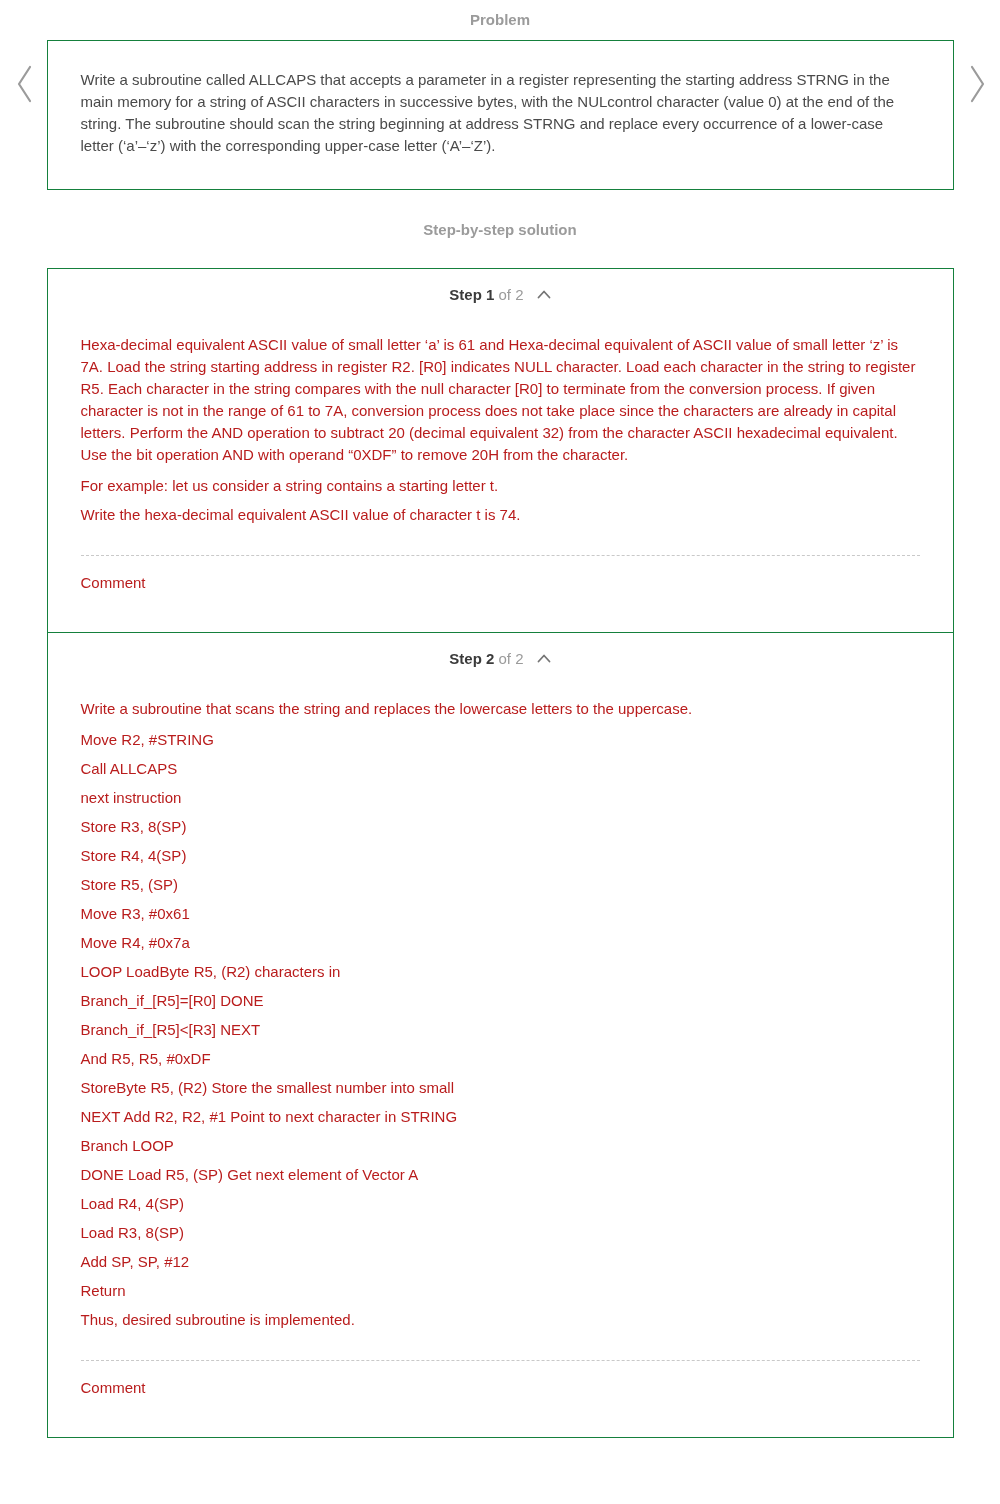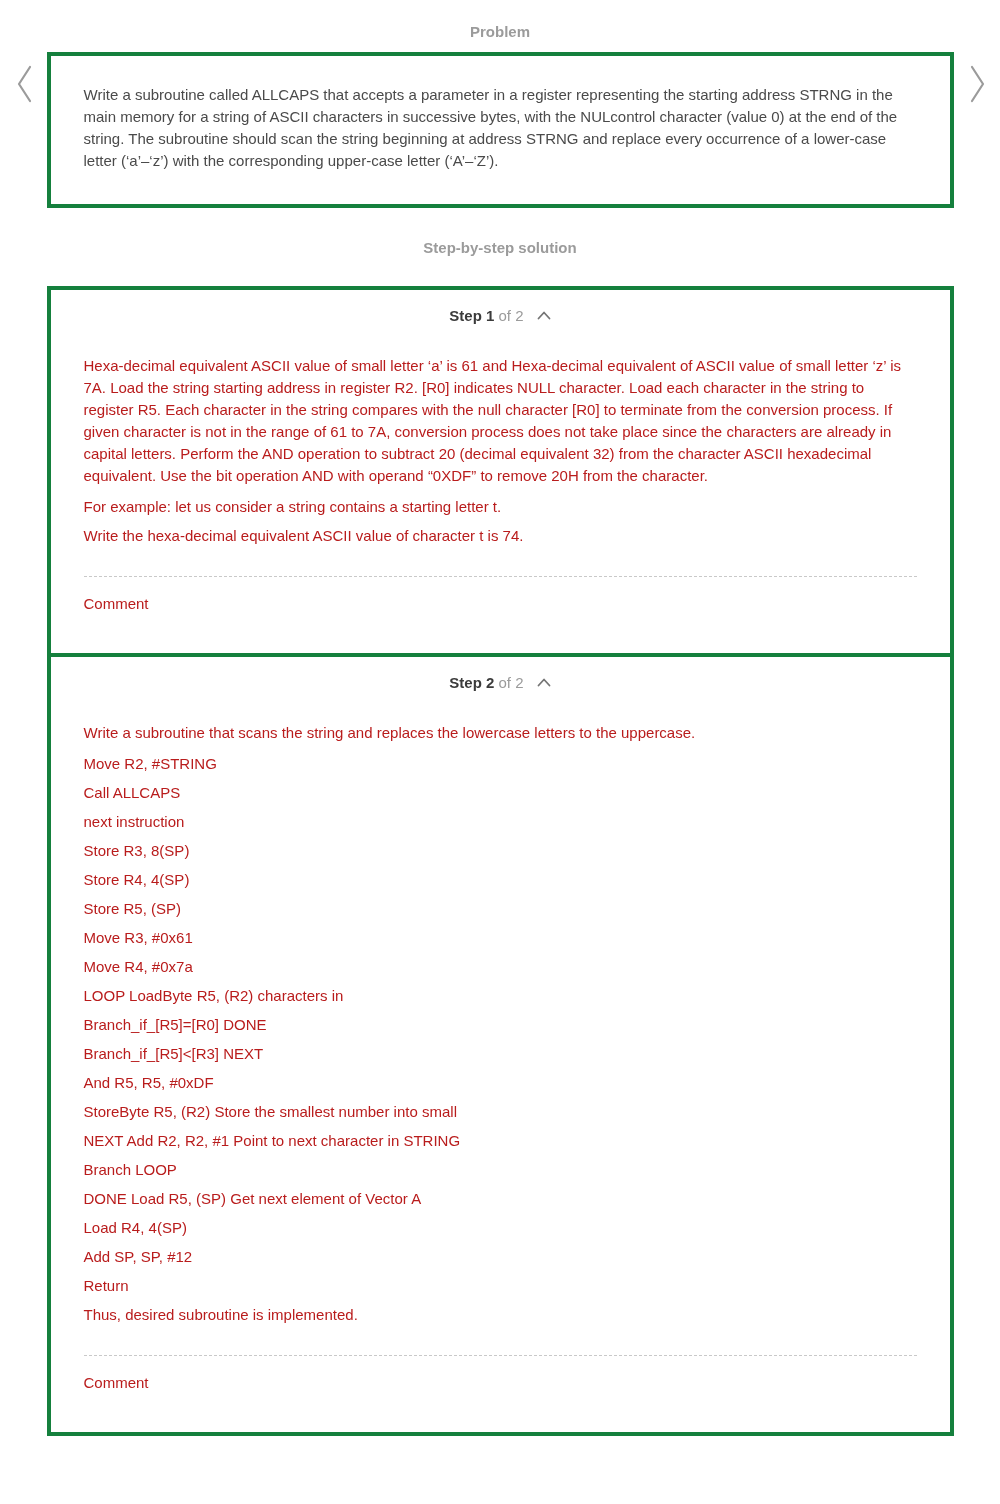--- a/index.html
+++ b/index.html
@@ -15,28 +15,28 @@
     color: #4a4a4a;
     -webkit-font-smoothing: antialiased;
   }
   .section-title {
     text-align: center;
     font-size: 15px;
     font-weight: bold;
     color: #9b9b9b;
     line-height: 16px;
   }
-  .problem-title { padding-top: 24px; }
+  .problem-title { padding-top: 12px; }
   .solution-title { margin-top: 32px; margin-bottom: 30px; }
 
   .card {
     box-sizing: border-box;
     width: 907px;
     margin: 0 auto;
-    border: 4px solid #15803d;
+    border: 1px solid #15803d;
     background: #ffffff;
   }
   .problem-card {
     margin-top: 12px;
     padding: 28px 33px 32px 33px;
   }
   .problem-card p {
     margin: 0;
     font-size: 15px;
     line-height: 22px;
@@ -173,19 +173,20 @@
       <p>Move R4, #0x7a</p>
       <p>LOOP LoadByte R5, (R2) characters in</p>
       <p>Branch_if_[R5]=[R0] DONE</p>
       <p>Branch_if_[R5]&lt;[R3] NEXT</p>
       <p>And R5, R5, #0xDF</p>
       <p>StoreByte R5, (R2) Store the smallest number into small</p>
       <p>NEXT Add R2, R2, #1 Point to next character in STRING</p>
       <p>Branch LOOP</p>
       <p>DONE Load R5, (SP) Get next element of Vector A</p>
       <p>Load R4, 4(SP)</p>
+      <p>Load R3, 8(SP)</p>
       <p>Add SP, SP, #12</p>
       <p>Return</p>
       <p>Thus, desired subroutine is implemented.</p>
     </div>
   <div class="divider"></div>
   <a class="comment-link">Comment</a>
 </div>
 
 </body></html>

